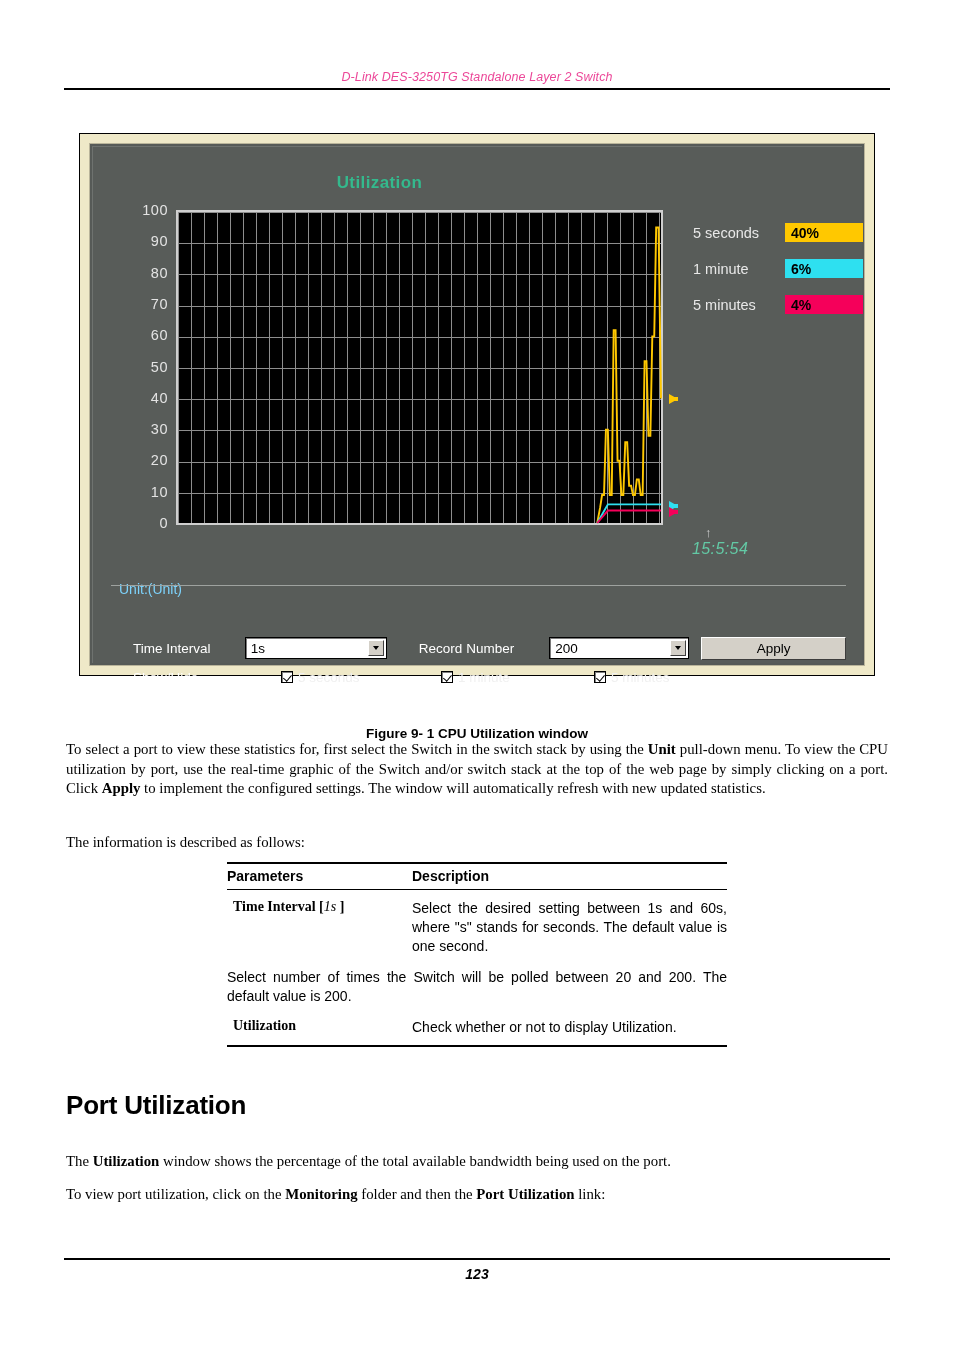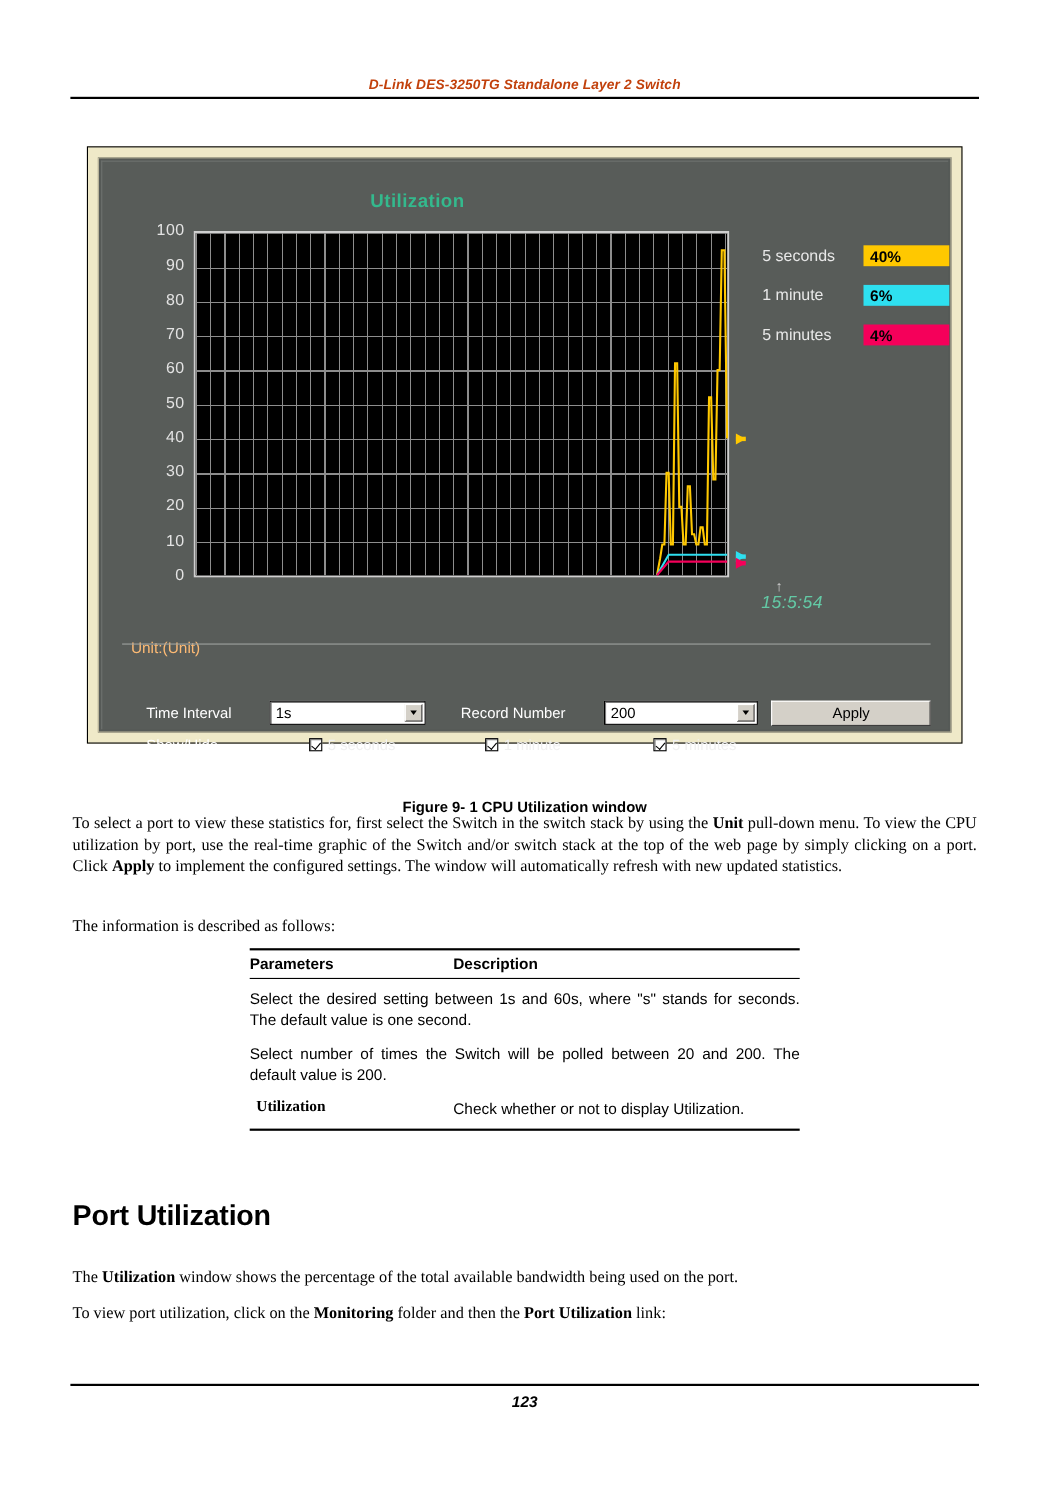--- a/index.html
+++ b/index.html
@@ -18,24 +18,24 @@
 
   
   .page-header {
     position: absolute;
     left: 64px; top: 70px; width: 826px;
     text-align: center;
   }
   .page-header .hdr-text {
     font-family: "Liberation Sans", sans-serif;
     font-style: italic;
-    font-weight: bold;
+    font-weight: normal;
     font-size: 12.5px;
     letter-spacing: .1px;
-    color: #c2410c;
+    color: #ec4899;
   }
   .page-header .rule {
     margin-top: 4px;
     border-top: 2.2px solid #000;
   }
 
   
   .window-shot {
     position: absolute;
     left: 79px; top: 133px;
@@ -179,21 +179,21 @@
     font-weight: bold;
     color: #000;
   }
 
   
   .unit-label {
     position: absolute;
     left: 26px; top: 434px;
     font-family: "Liberation Sans", sans-serif;
     font-size: 14px;
-    color: #fdba74;
+    color: #7dd3fc;
   }
 
   
   .controls {
     position: absolute;
     left: 18px; right: 16px; bottom: 11px;
     height: 66px;
     border-top: 1px solid #9ea29f;
   }
   .ctrl-row {
@@ -490,20 +490,21 @@
 
 <div class="params-table">
   <div class="pt-rule-top"></div>
   <div class="pt-head">
     <div class="c1">Parameters</div>
     <div class="c2">Description</div>
   </div>
   <div class="pt-rule-head"></div>
   <div id="pt-body">
       <div class="pt-row">
+        <div class="c1">Time Interval [<em>1s</em> ]</div>
         <div class="c2">Select the desired setting between 1s and 60s, where "s" stands for seconds. The default value is one second.</div>
       </div>
       <div class="pt-row">
         <div class="c2">Select number of times the Switch will be polled between 20 and 200. The default value is 200.</div>
       </div>
       <div class="pt-row last">
         <div class="c1">Utilization</div>
         <div class="c2">Check whether or not to display Utilization.</div>
       </div>
     </div>

